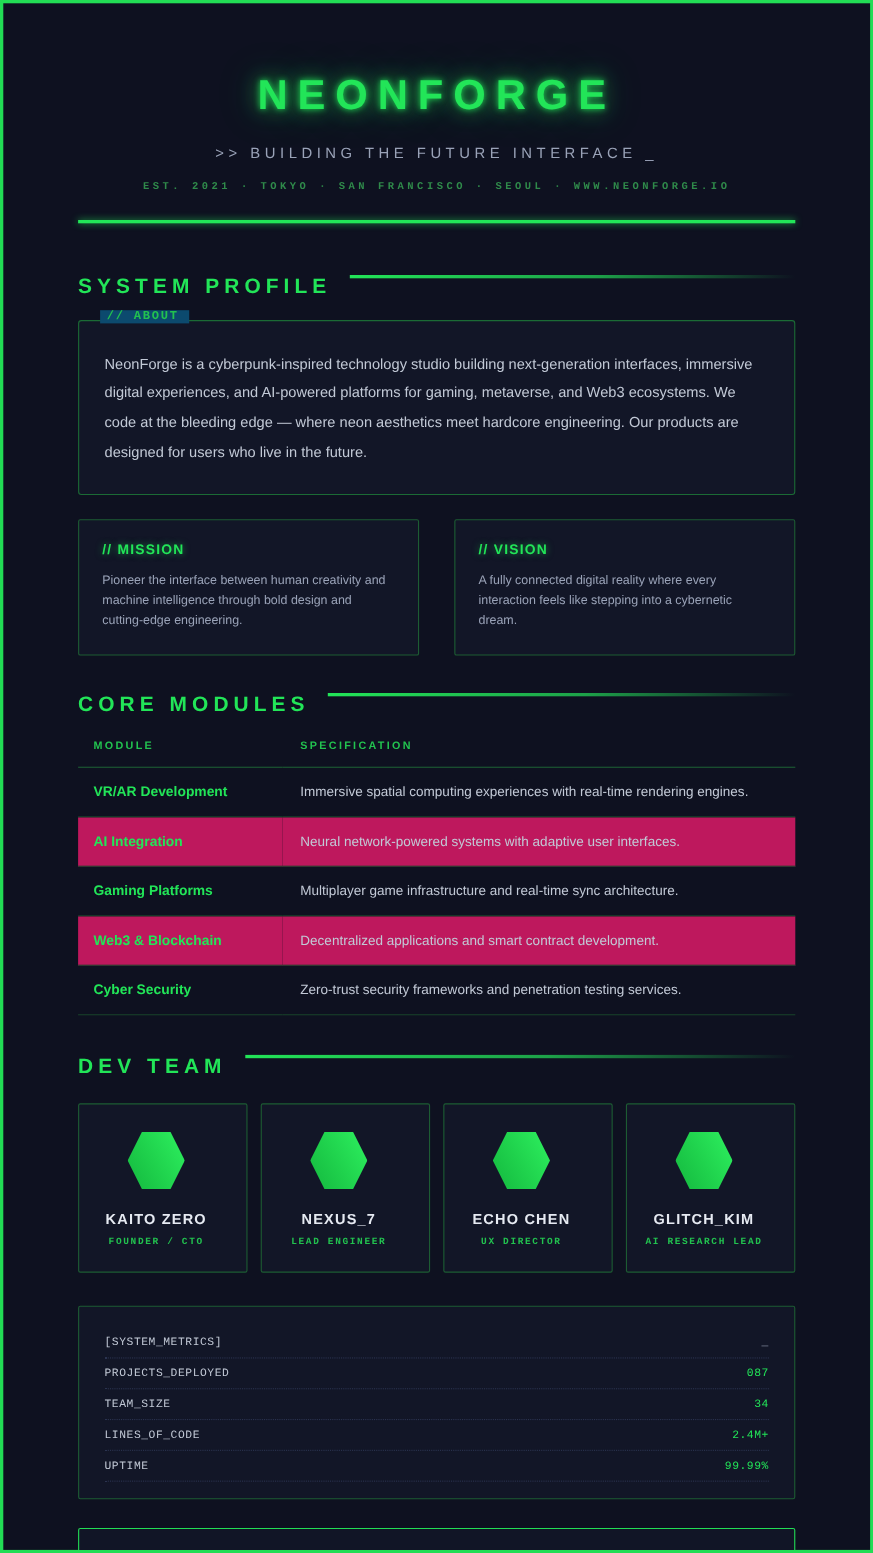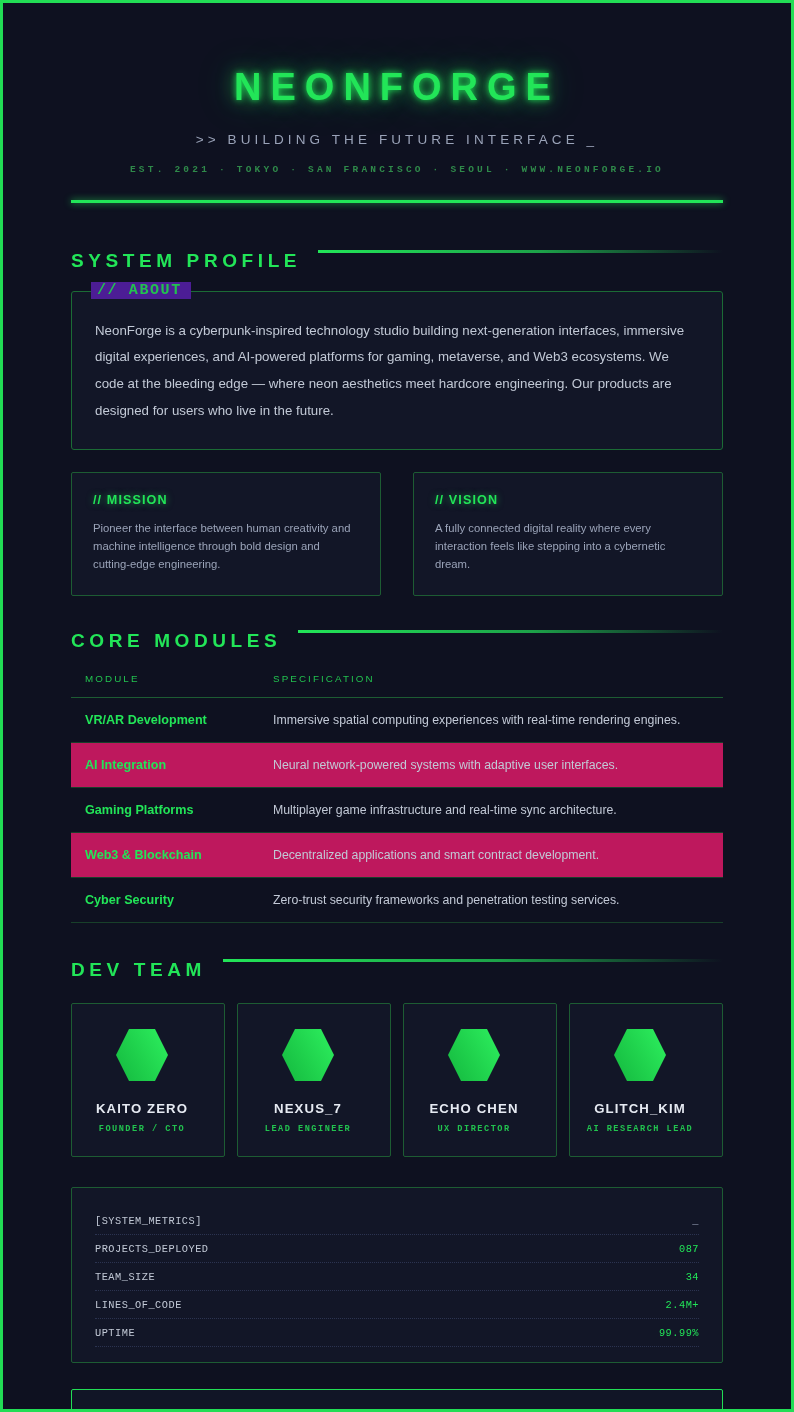--- a/index.html
+++ b/index.html
@@ -81,24 +81,24 @@
     background: linear-gradient(to right, #22e558 0%, #1da249 55%, rgba(34,229,88,0) 100%);
   }
 
   
   .about-wrap { position: relative; margin-top: 19px; }
 
   .about-tab {
     position: absolute;
     top: -9px;
     left: 20px;
-    background: #4c1d95;
+    background: #0c4a6e;
     padding: 0 9px 0 6px;
     font-family: "Liberation Mono", monospace;
-    font-size: 15px;
+    font-size: 11px;
     font-weight: 700;
     letter-spacing: 1.6px;
     color: #22c24f;
     z-index: 2;
   }
 
   .about-box {
     border: 1px solid #1b6b35;
     border-radius: 3px;
     background: #121627;
@@ -141,21 +141,21 @@
   
   .modules-section { margin-top: 34px; }
   .mod-table {
     width: 100%;
     border-collapse: collapse;
     margin-top: 21px;
   }
   .mod-table th {
     text-align: left;
     font-size: 9.8px;
-    font-weight: 400;
+    font-weight: 700;
     letter-spacing: 2.1px;
     color: #22c24f;
     padding: 0 0 13px 14px;
     border-bottom: 1px solid #1d5c33;
   }
   .mod-table th.col-spec { padding-left: 16px; }
   .mod-table td {
     padding: 15px 0 15px 14px;
     border-bottom: 1px solid #18402a;
     vertical-align: middle;

